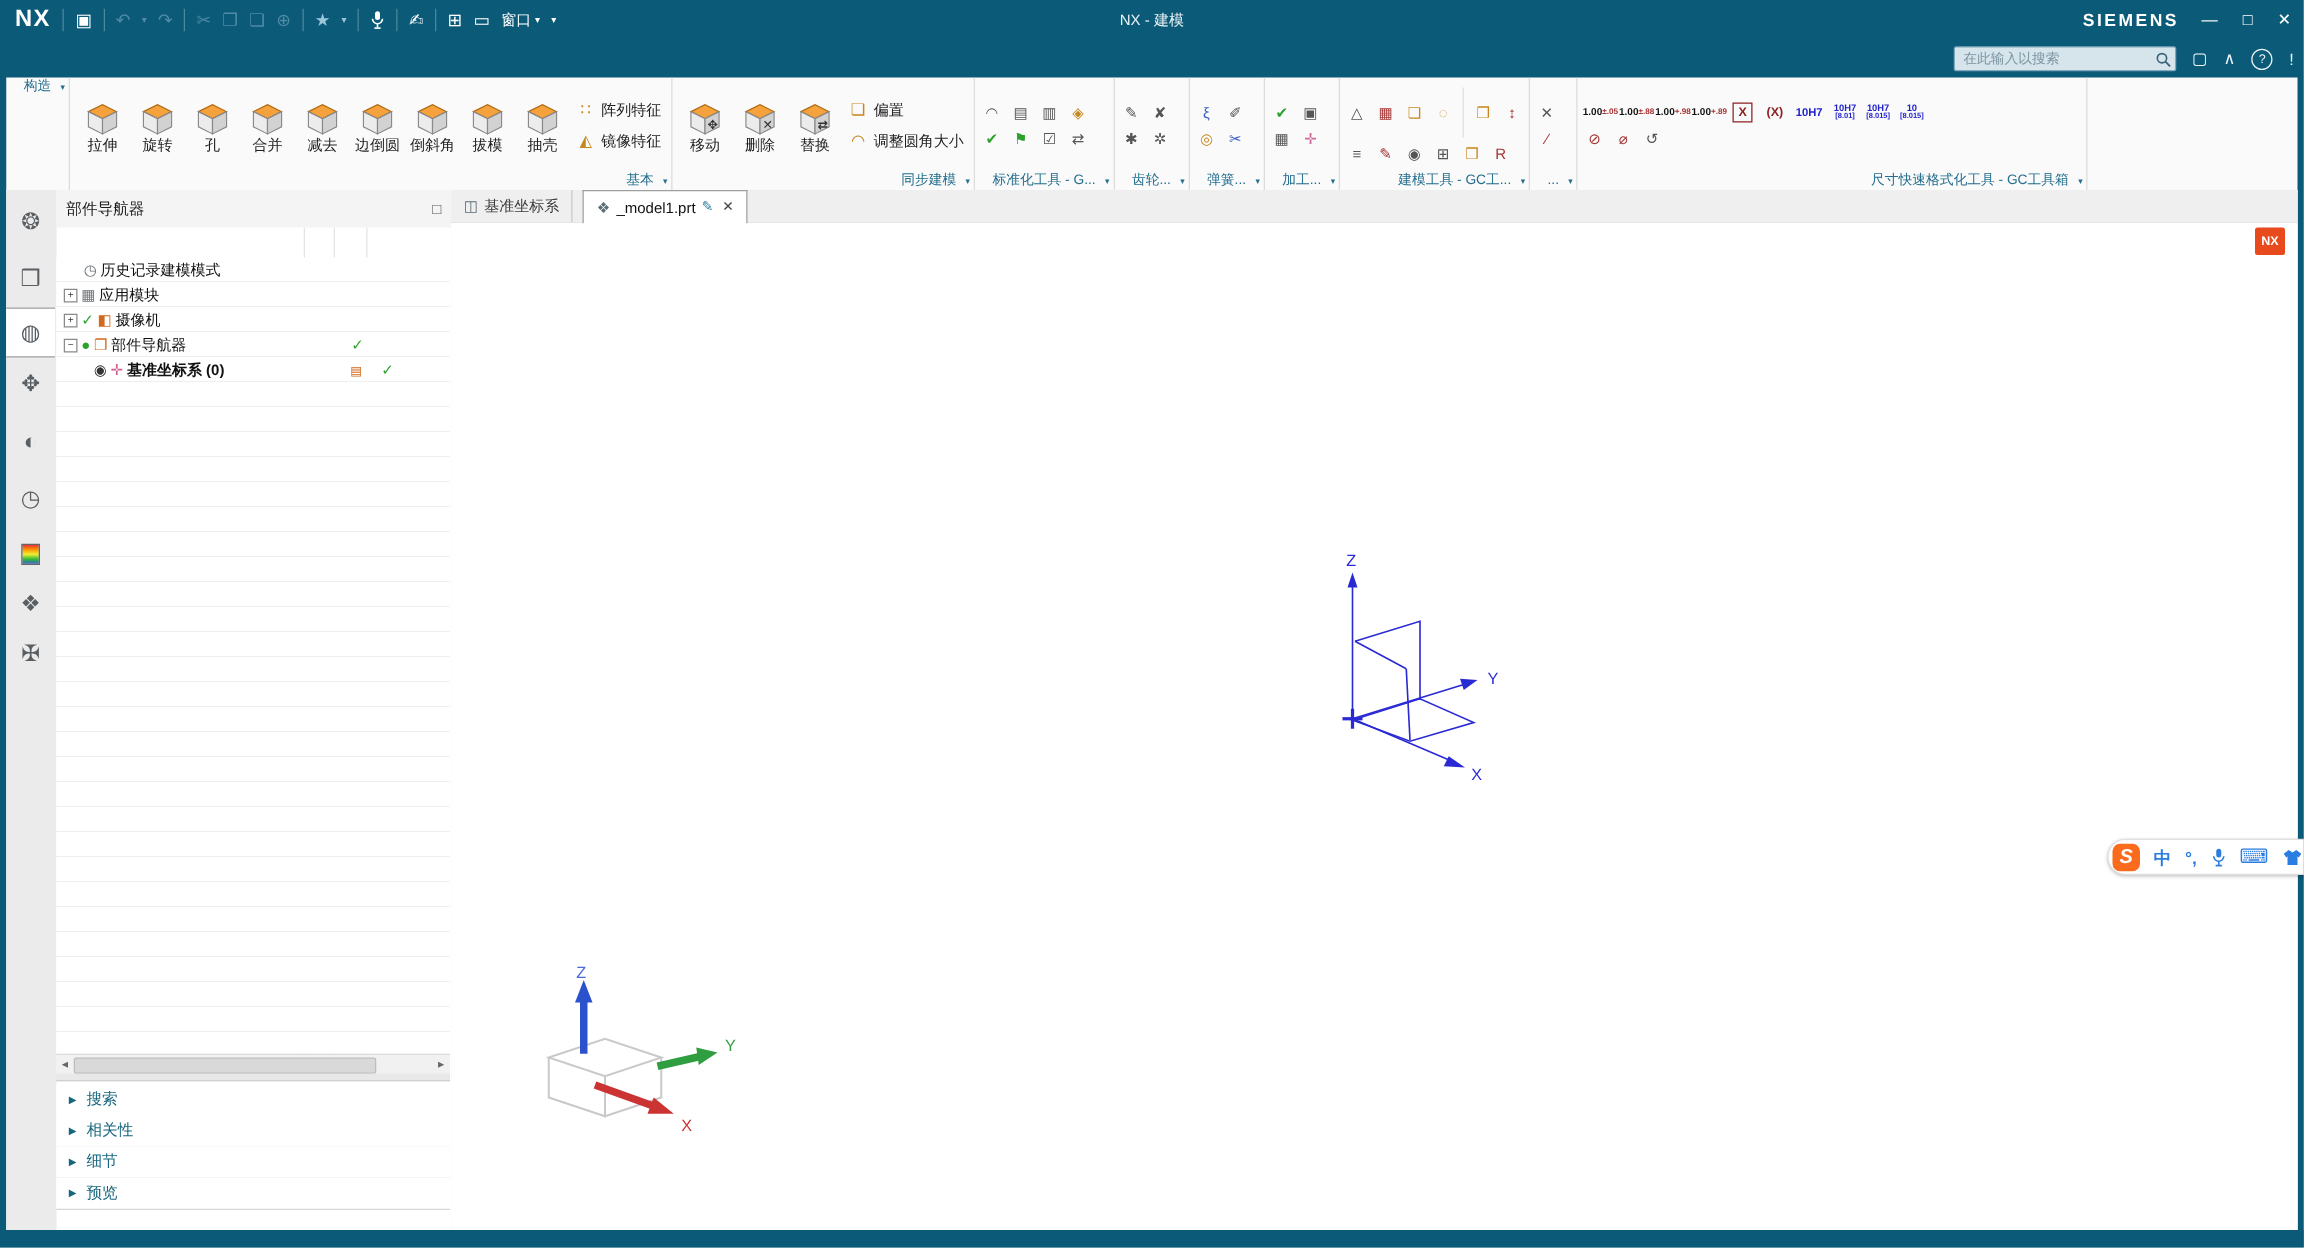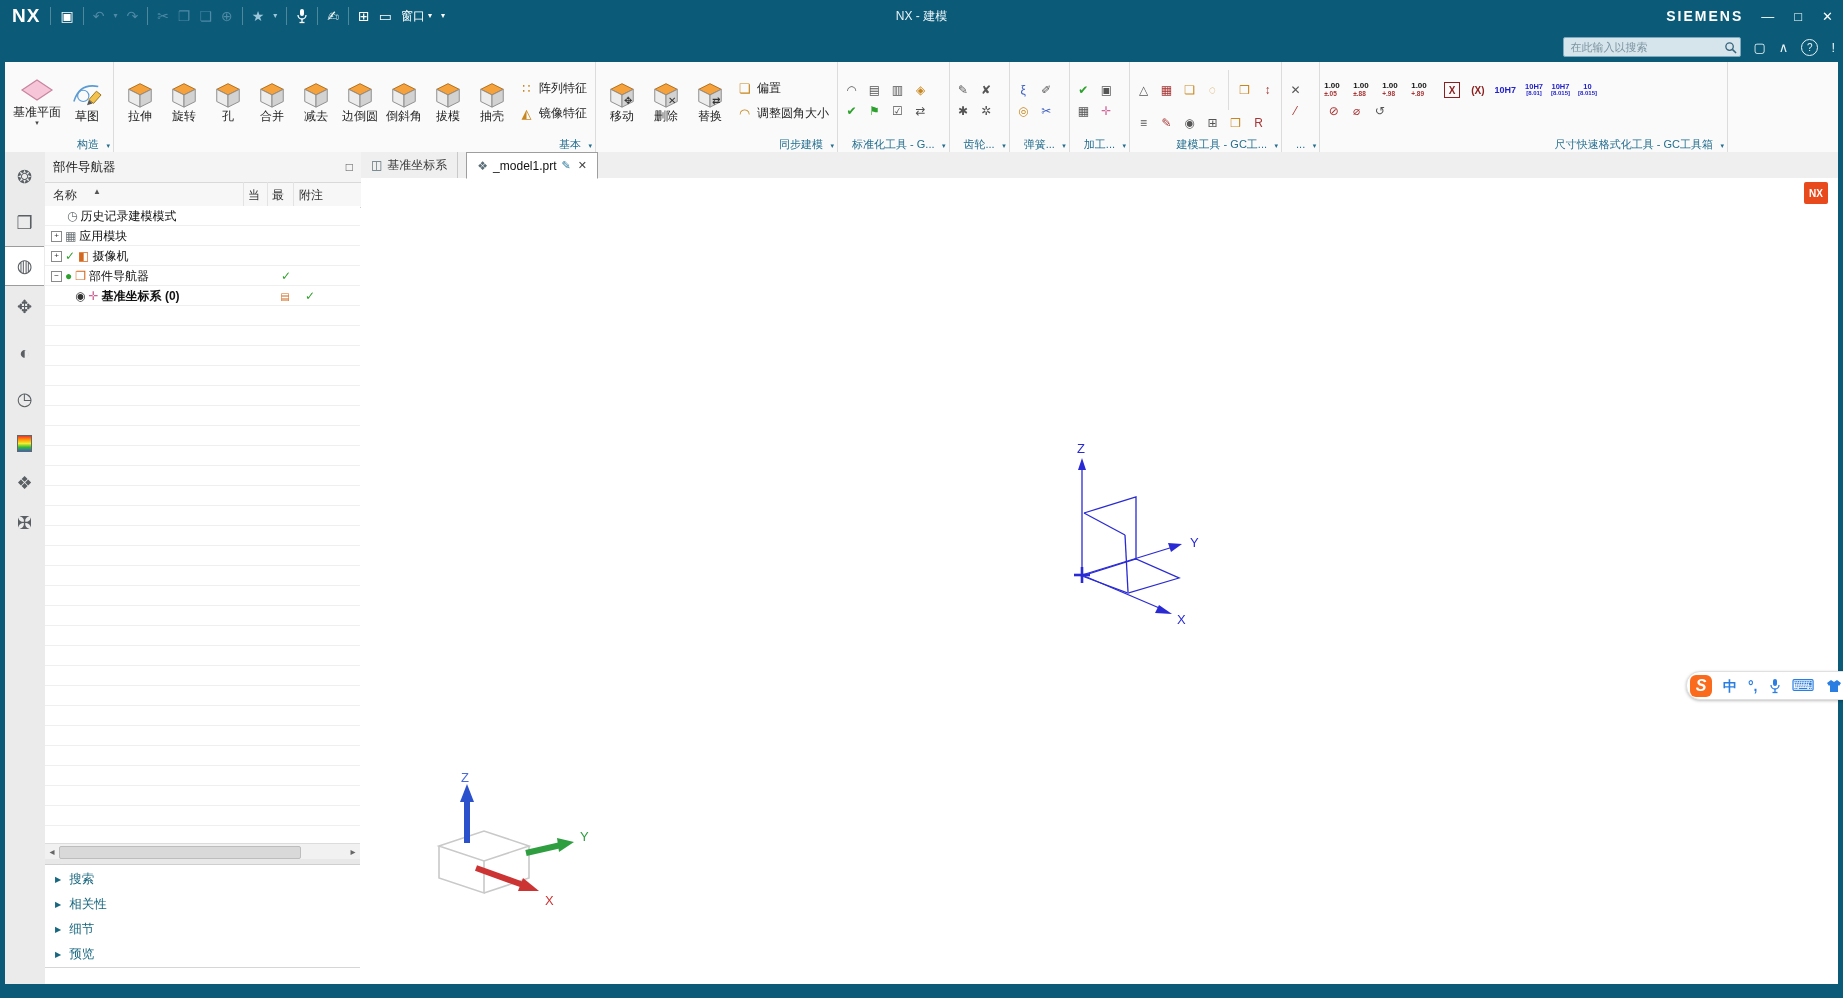--- a/index.html
+++ b/index.html
@@ -49,21 +49,21 @@
   .bigbtn.w52{width:56px;}
   .bicon{width:36px;height:30px;display:block;}
   .blabel{font-size:12px;line-height:14px;white-space:nowrap;color:#1e1e1e;}
   .subdd{font-size:7px;color:#444;line-height:8px;}
   .ovl{position:absolute;top:16px;left:24px;font-size:10px;font-weight:bold;color:#333;}
   .stackcol{display:flex;flex-direction:column;justify-content:center;gap:8px;padding:0 4px;}
   .smallbtn{display:flex;align-items:center;gap:4px;font-size:12px;white-space:nowrap;color:#1e1e1e;}
   .smicon{width:17px;height:16px;display:flex;align-items:center;justify-content:center;font-size:13px;color:#c8871e;}
   .mi{width:19px;height:17px;display:flex;align-items:center;justify-content:center;font-size:12px;color:#555;cursor:default;}
   .mi.amber{color:#c8871e}.mi.red{color:#a63434}.mi.pink{color:#d0679a}.mi.green{color:#2da12d}.mi.blue{color:#3b5fc0}
-  .chip{width:25px;display:flex;flex-direction:column;line-height:8px;cursor:default;}
+  .chip{width:25px;display:flex;flex-direction:row;align-items:center;line-height:8px;cursor:default;}
   .chip i{font-style:normal;font-size:8px;font-weight:bold;color:#111;}
   .chip b{font-size:6.5px;color:#a63434;}
   .fitx{width:14px;height:14px;border:1.5px solid #8b2020;color:#8b2020;font-size:10px;font-weight:bold;display:flex;align-items:center;justify-content:center;margin:0 4px;}
   .fitp{color:#8b2020;font-size:10px;font-weight:bold;margin:0 3px;}
   .fitblue{color:#2222cc;font-size:9px;font-weight:bold;margin:0 3px;}
   .stackchip{display:flex;flex-direction:column;align-items:center;line-height:7px;margin:0 2px;cursor:default;}
   .stackchip i{font-style:normal;font-size:7.5px;font-weight:bold;color:#2222cc;}
   .stackchip b{font-size:6px;color:#2222cc;}
   .spacer{width:120px;}
   .vsep{width:1px;height:40px;background:#ddd;margin:0 2px;align-self:center;}
@@ -206,35 +206,20 @@
     <span class="mri">▢</span>
     <span class="mri">∧</span>
     <span class="mri q">?</span>
     <span class="mri">!</span>
   </div>
 </div>
 
 <div class="ribbon">
 
   <div class="rgroup">
-    <div class="rbody">
-      <div class="bigbtn w52">
-        <svg class="bicon">
-            <use href="#dplane"></use>
-          </svg>
-        <span class="blabel">基准平面</span>
-        <span class="subdd">▾</span>
-      </div>
-      <div class="bigbtn">
-        <svg class="bicon">
-            <use href="#sketch"></use>
-          </svg>
-        <span class="blabel">草图</span>
-      </div>
-    </div>
     <div class="rlabel"><span>构造</span><span class="gdd">▾</span></div>
   </div>
 
   <div class="rgroup">
     <div class="rbody">
       <div class="bigbtn">
           <svg class="bicon">
             <use href="#cube"></use>
           </svg>
           <span class="blabel">拉伸</span>
@@ -494,27 +479,20 @@
       </div>
     <div class="ricon" style="top:312px">❖</div>
     <div class="ricon" style="top:352px">✠</div>
   </div>
 
   <div class="nav">
     <div class="navhead">
       <span>部件导航器</span>
       <span class="flo">□</span>
     </div>
-    <div class="colhead">
-      <span style="left:8px">名称</span>
-      <span style="left:48px;font-size:8px;color:#555">▲</span>
-      <span style="left:203px">当</span>
-      <span style="left:227px">最</span>
-      <span style="left:254px">附注</span>
-    </div>
     <div class="vline" style="left:198px"></div>
     <div class="vline" style="left:222px"></div>
     <div class="vline" style="left:248px"></div>
     <div class="rowsarea">
       <div class="trow" style="top:0">
         <div class="tname" style="padding-left:22px">
           <span class="ti gray">◷</span>
           <span>历史记录建模模式</span>
         </div>
           <div class="tcur"></div>

